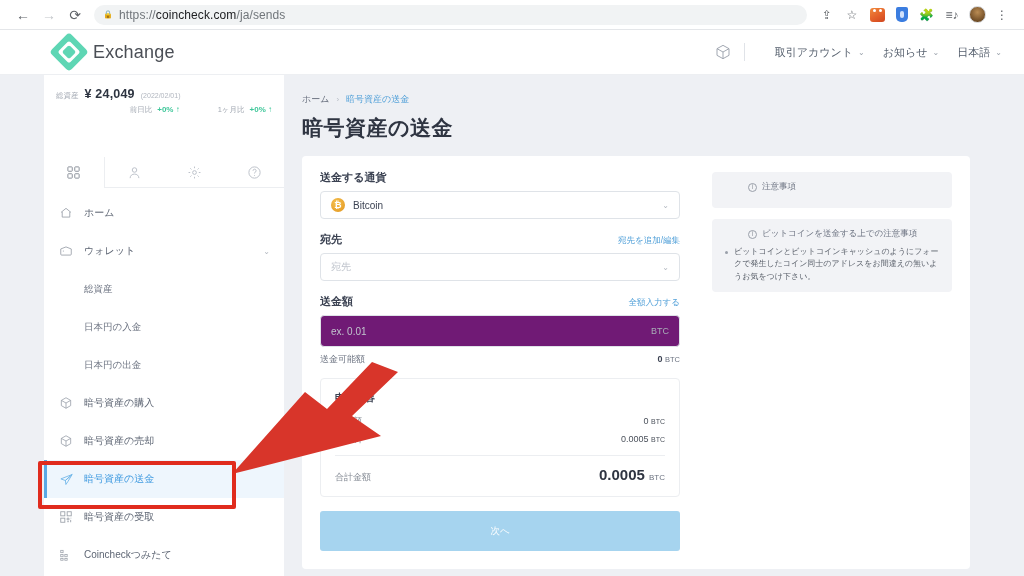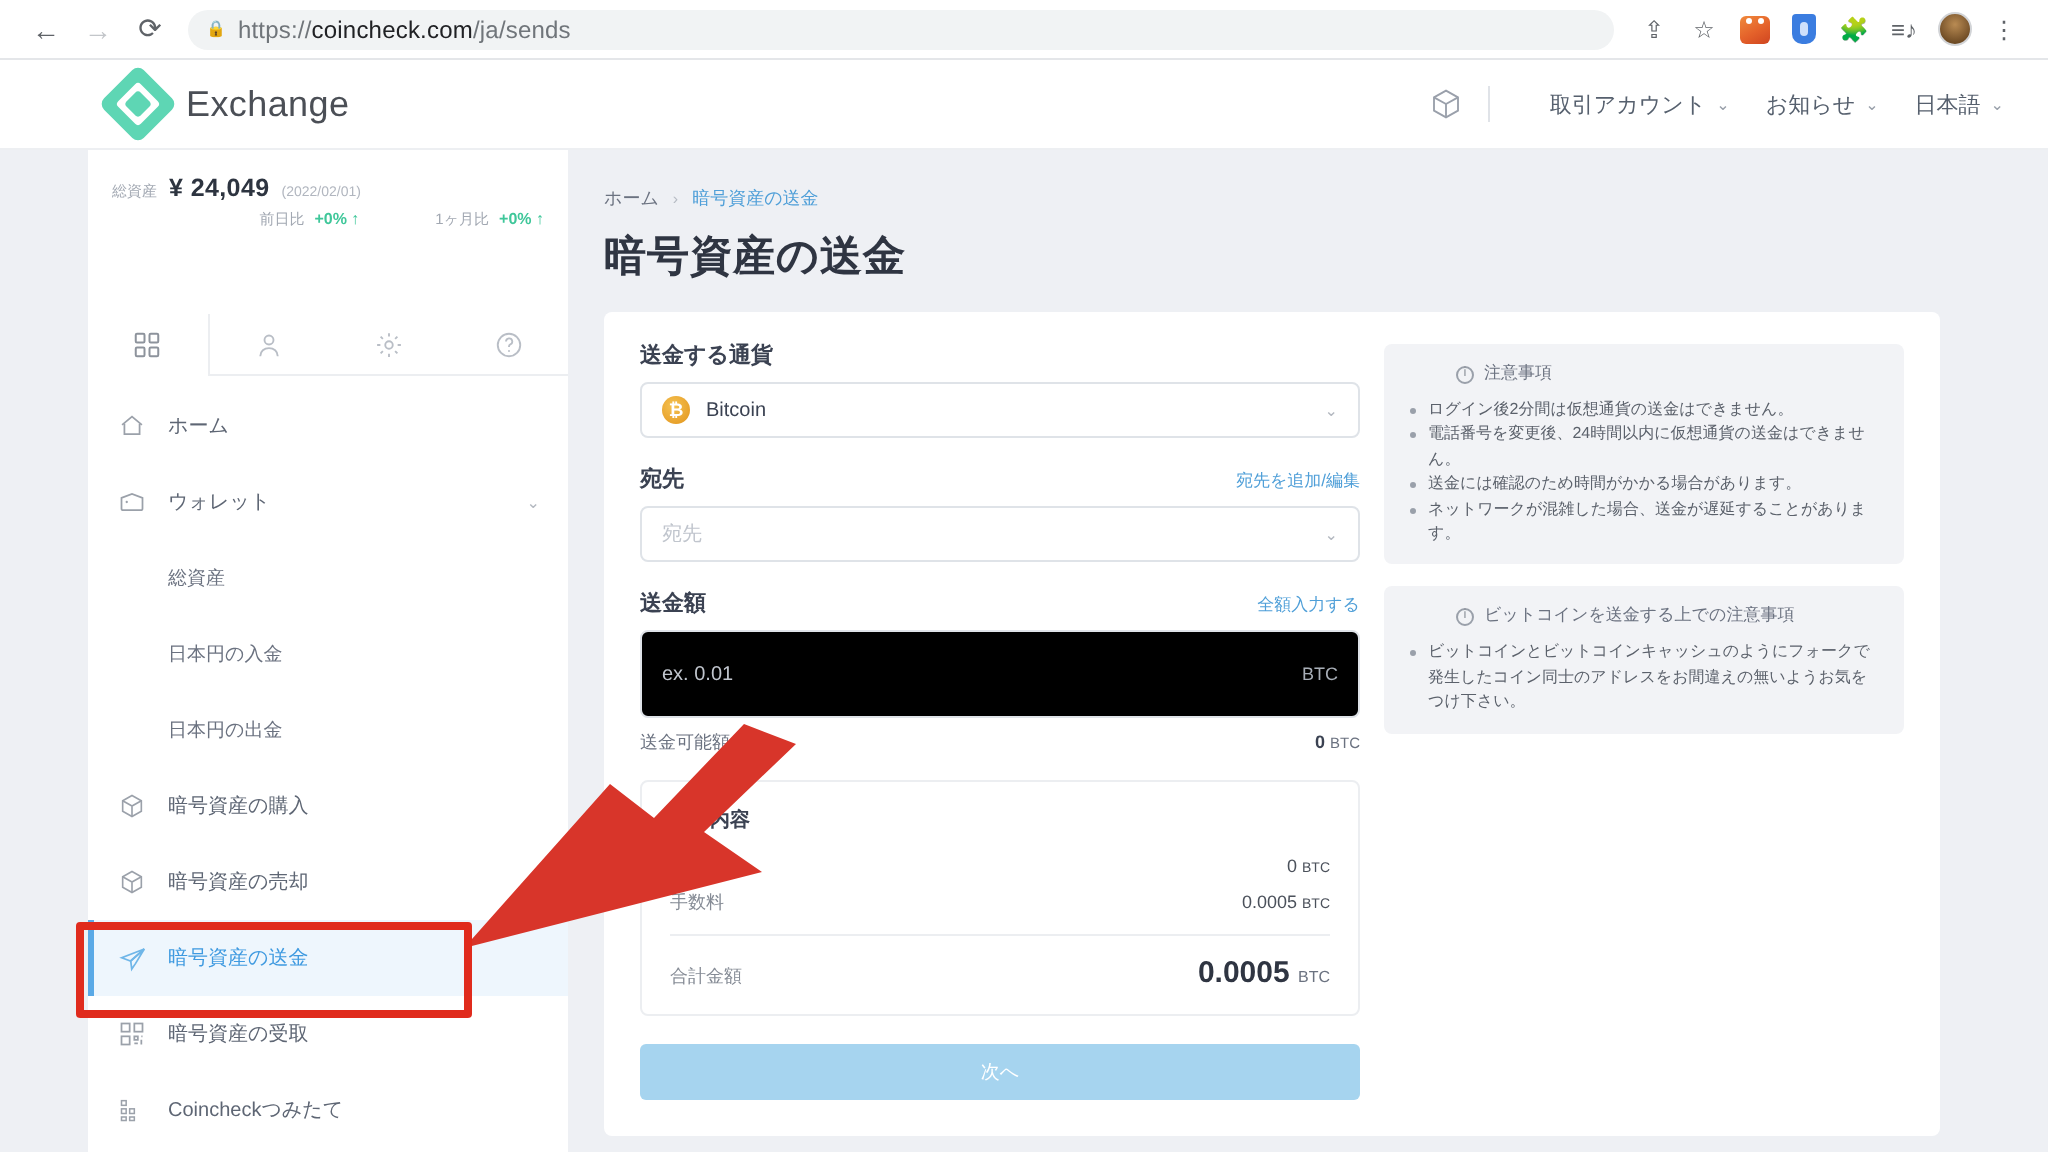--- a/index.html
+++ b/index.html
@@ -141,21 +141,21 @@
   .crumbs { display: flex; align-items: center; gap: 7px; font-size: 9px; }
   .crumbs .c0 { color: #6b7280; }
   .crumbs .csep { color: #b7bcc4; font-size: 8px; }
   .crumbs .c1 { color: #4f9fd8; }
   .page-title {
     font-size: 21px; font-weight: bold; color: #2f3542; margin: 8px 0 14px;
     letter-spacing: .5px;
   }
   .content-card {
     background: #fff; border-radius: 4px; padding: 14px 18px 18px;
-    display: flex; gap: 12px; justify-content: flex-end;
+    display: flex; gap: 32px; justify-content: flex-end;
   }
   .form-col { width: 360px; flex: none; }
   .side-col { flex: 1; padding-top: 2px; }
 
   .f-label-row {
     display: flex; align-items: baseline; justify-content: space-between;
     margin-bottom: 6px;
   }
   .f-label { font-size: 11px; font-weight: bold; color: #3b4252; }
   .f-link { font-size: 8.5px; color: #4f9fd8; }
@@ -166,23 +166,23 @@
   }
   .f-select.placeholder { color: #c0c5cd; }
   .btc-coin {
     width: 14px; height: 14px; border-radius: 50%;
     background: radial-gradient(circle at 40% 35%, #f5c252 0%, #e8a22c 70%, #d89218 100%);
     color: #fff; font-size: 9px; font-weight: bold; display: flex;
     align-items: center; justify-content: center; flex: none;
   }
   .sel-caret { margin-left: auto; font-size: 8px; color: #b4b9c1; }
   .f-input {
-    height: 44px; border: 1px solid #dfe3e8; border-radius: 4px;
+    height: 32px; border: 1px solid #dfe3e8; border-radius: 4px;
     display: flex; align-items: center; padding: 4px 10px;
-    font-size: 10px; color: #c0c5cd; background: #000000;
+    font-size: 10px; color: #c0c5cd; background: #701a75;
   }
   .unit { margin-left: auto; font-size: 9px; color: #a8aeb7; }
   .f-foot {
     display: flex; justify-content: space-between; align-items: baseline;
     font-size: 9px; color: #6b7280; margin: 6px 0 12px;
   }
   .f-foot .val { color: #3b4252; font-weight: bold; padding-left: 48px; }
   .f-foot .val small { font-weight: normal; font-size: 7.5px; color: #6b7280; }
 
   .summary {
@@ -197,21 +197,21 @@
   .s-row .sv small { font-size: 7px; }
   .s-div { height: 1px; background: #eceef1; margin: 9px 0 10px; }
   .s-total {
     display: flex; justify-content: space-between; align-items: baseline;
   }
   .s-total .stl { font-size: 9px; color: #858b95; }
   .s-total .stv { font-size: 15px; font-weight: bold; color: #2f3542; }
   .s-total .stv small { font-size: 8px; font-weight: normal; color: #6b7280; }
 
   .next-btn {
-    margin-top: 14px; height: 28px; border-radius: 3px; background: #a6d4ef;
+    margin-top: 14px; height: 40px; border-radius: 3px; background: #a6d4ef;
     color: #fff; font-size: 9.5px; display: flex; align-items: center;
     justify-content: center;
   }
 
   .notice {
     background: #f2f3f6; border-radius: 4px; padding: 9px 11px; margin-bottom: 11px;
   }
   .notice-head {
     display: flex; align-items: center; gap: 5px; font-size: 8.5px;
     color: #6b7280; margin-bottom: 6px; padding-left: 25px;
@@ -498,26 +498,20 @@
 
         <div class="next-btn">次へ</div>
       </div>
 
       <div class="side-col">
         <div class="notice">
           <div class="notice-head">
             <span class="i-circle">i</span>
             <span>注意事項</span>
           </div>
-          <ul>
-            <li>ログイン後2分間は仮想通貨の送金はできません。</li>
-            <li>電話番号を変更後、24時間以内に仮想通貨の送金はできません。</li>
-            <li>送金には確認のため時間がかかる場合があります。</li>
-            <li>ネットワークが混雑した場合、送金が遅延することがあります。</li>
-          </ul>
         </div>
         <div class="notice">
           <div class="notice-head">
             <span class="i-circle">i</span>
             <span>ビットコインを送金する上での注意事項</span>
           </div>
           <ul>
             <li>ビットコインとビットコインキャッシュのようにフォークで発生したコイン同士のアドレスをお間違えの無いようお気をつけ下さい。</li>
           </ul>
         </div>

